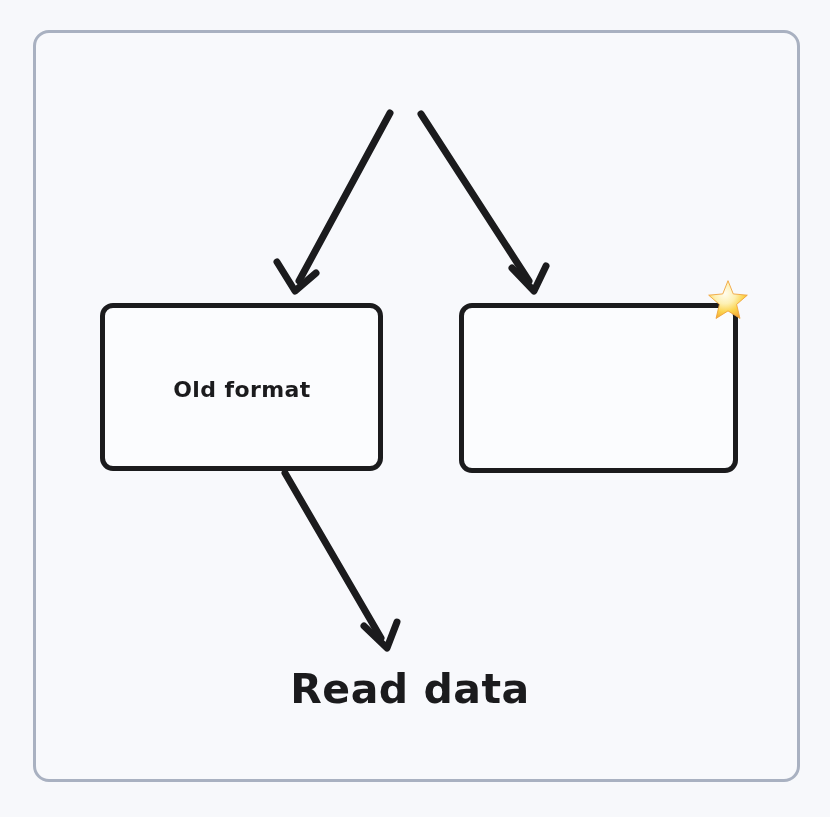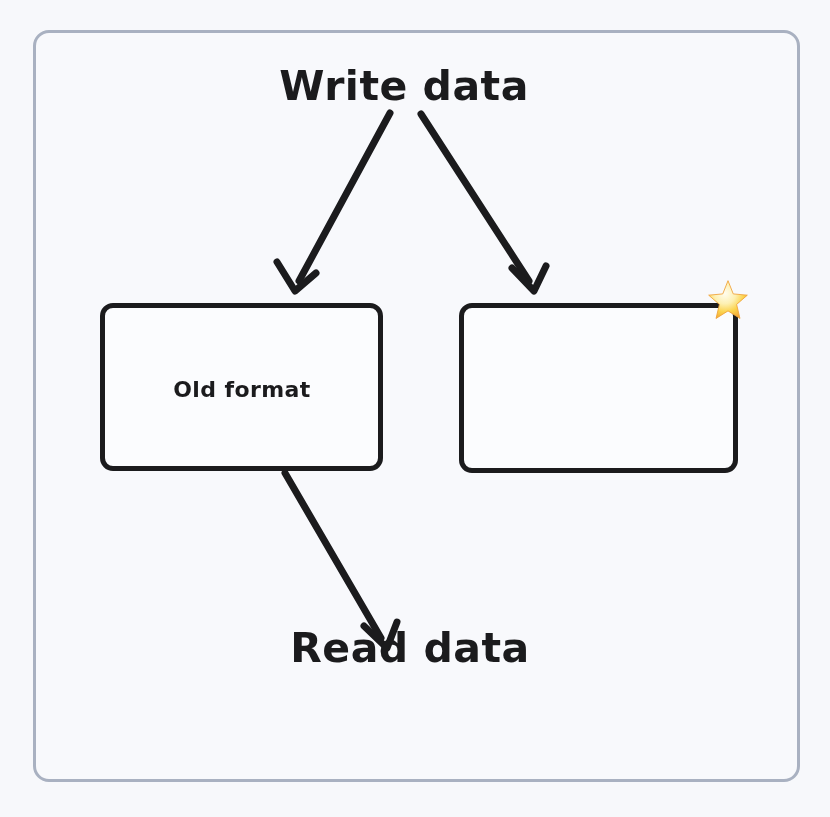--- a/index.html
+++ b/index.html
@@ -102,34 +102,33 @@
       <line x1="421" y1="114" x2="529" y2="281" stroke="#1b1b1d" stroke-width="7" stroke-linecap="round"></line>
       <path d="M 512 268 L 534 291 L 546 266" fill="none" stroke="#1b1b1d" stroke-width="7" stroke-linecap="round" stroke-linejoin="round"></path>
     </g>
 
     <g>
       <line x1="285" y1="473" x2="381" y2="638" fill="none" stroke="#1b1b1d" stroke-width="7" stroke-linecap="round"></line>
       <path d="M 364 626 L 387 648 L 397 622" fill="none" stroke="#1b1b1d" stroke-width="7" stroke-linecap="round" stroke-linejoin="round"></path>
     </g>
   </svg>
 
-  <div class="hand-title" style="left:404px; top:86px;">Write data</div>
 
   <div class="node-box" id="node-old"></div>
   <div class="box-label" style="left:242px; top:389px;">Old format</div>
 
   <div class="node-box" id="node-new"></div>
 
   <svg id="star-badge" viewBox="0 0 100 100" xmlns="http://www.w3.org/2000/svg">
     <defs>
       <radialGradient id="starGrad" cx="42%" cy="34%" r="72%">
         <stop offset="0%" stop-color="#fffdf0"></stop>
         <stop offset="38%" stop-color="#fdf0b2"></stop>
         <stop offset="68%" stop-color="#fbd34d"></stop>
         <stop offset="100%" stop-color="#f0a033"></stop>
       </radialGradient>
     </defs>
     <path d="M50 4 L62.5 35.5 L96 38.5 L70.5 60.5 L78.5 94 L50 76 L21.5 94 L29.5 60.5 L4 38.5 L37.5 35.5 Z" fill="url(#starGrad)" stroke="#f0a033" stroke-width="2" stroke-linejoin="round"></path>
   </svg>
 
-  <div class="hand-title" style="left:410px; top:648px;">Read data</div>
+  <div class="hand-title" style="left:410px; top:689px;">Read data</div>
 
 </div>
 
 </body></html>

